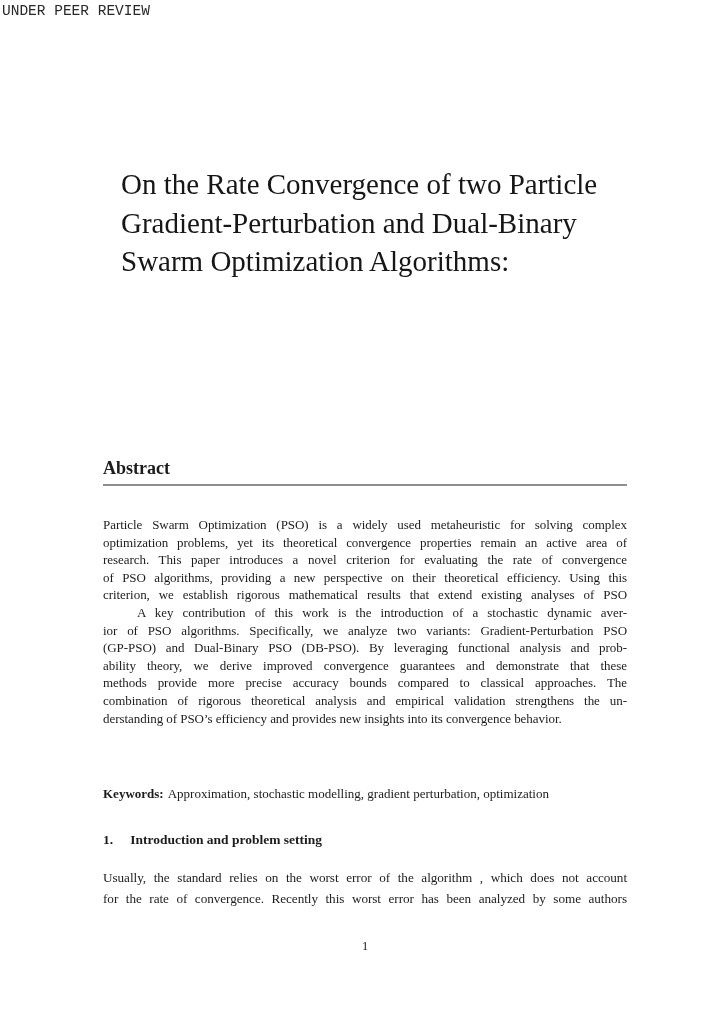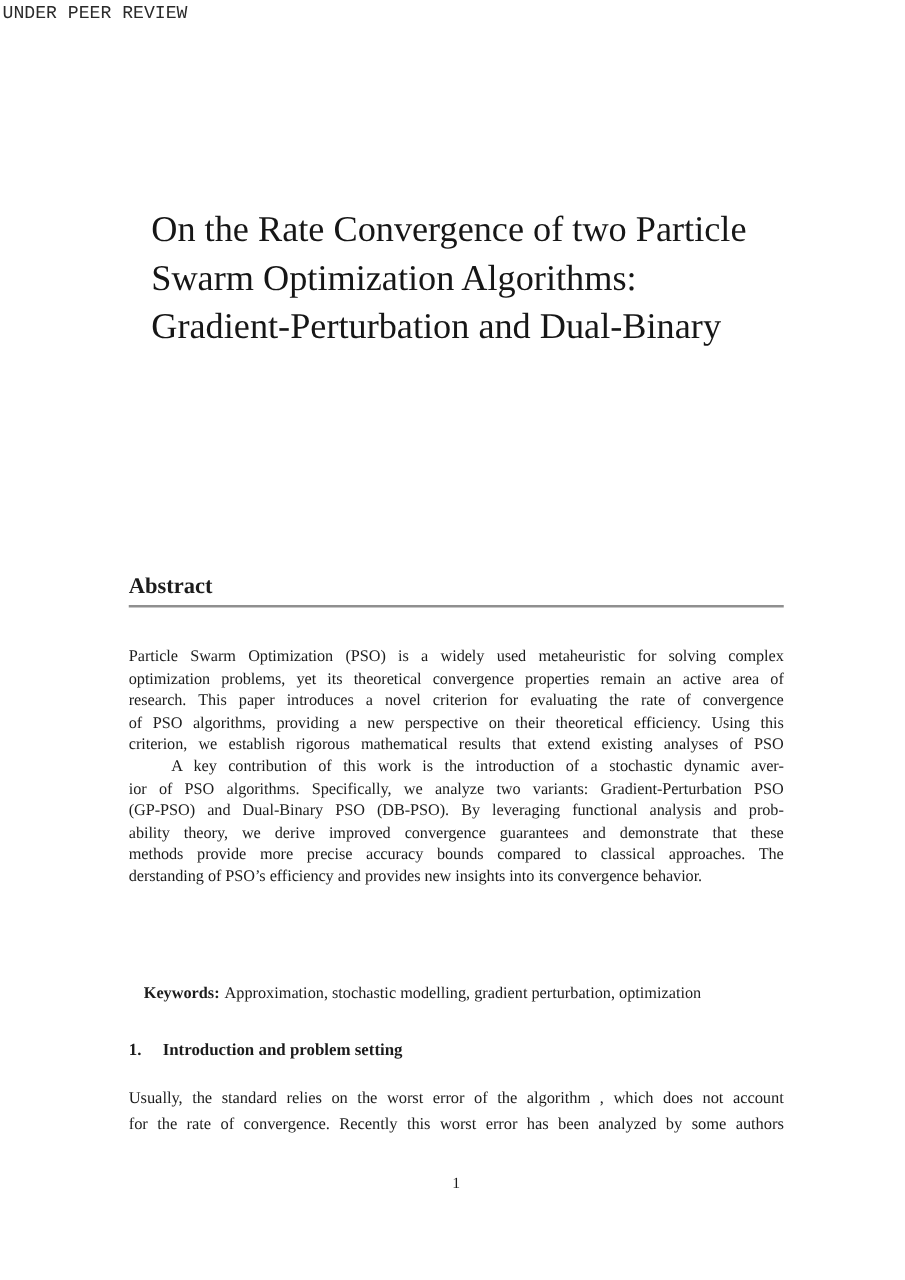--- a/index.html
+++ b/index.html
@@ -77,21 +77,21 @@
     text-align: justify;
     text-align-last: justify;
     letter-spacing: -0.05px;
   }
   .pline.last { text-align-last: left; }
   .pline.indent { text-indent: 34px; }
 
   .keywords {
     position: absolute;
     top: 786px;
-    left: 12px;
+    left: 0;
     width: 524px;
     font-size: 13px;
     white-space: nowrap;
   }
   .keywords .kw-label { font-weight: bold; }
   .keywords .kw-text { margin-left: 4px; }
 
   .section-heading {
     position: absolute;
     top: 832px;
@@ -124,38 +124,39 @@
 <body>
 
 <div class="page">
 
   <div class="watermark">UNDER PEER REVIEW</div>
 
   <div class="content">
 
     <h1 class="title">
       <span class="tline">On the Rate Convergence of two Particle</span>
+      <span class="tline">Gradient-Perturbation and Dual-Binary</span>
       <span class="tline">Swarm Optimization Algorithms:</span>
-      <span class="tline">Gradient-Perturbation and Dual-Binary</span>
     </h1>
 
     <h2 class="abstract-heading">Abstract</h2>
     <div class="abstract-rule"></div>
 
     <div class="abstract-body">
       <div class="pline">Particle Swarm Optimization (PSO) is a widely used metaheuristic for solving complex</div>
       <div class="pline">optimization problems, yet its theoretical convergence properties remain an active area of</div>
       <div class="pline">research. This paper introduces a novel criterion for evaluating the rate of convergence</div>
       <div class="pline">of PSO algorithms, providing a new perspective on their theoretical efficiency. Using this</div>
       <div class="pline">criterion, we establish rigorous mathematical results that extend existing analyses of PSO</div>
       <div class="pline indent">A key contribution of this work is the introduction of a stochastic dynamic aver-</div>
       <div class="pline">ior of PSO algorithms. Specifically, we analyze two variants: Gradient-Perturbation PSO</div>
       <div class="pline">(GP-PSO) and Dual-Binary PSO (DB-PSO). By leveraging functional analysis and prob-</div>
       <div class="pline">ability theory, we derive improved convergence guarantees and demonstrate that these</div>
       <div class="pline">methods provide more precise accuracy bounds compared to classical approaches. The</div>
+      <div class="pline">combination of rigorous theoretical analysis and empirical validation strengthens the un-</div>
       <div class="pline last">derstanding of PSO’s efficiency and provides new insights into its convergence behavior.</div>
     </div>
 
     <div class="keywords">
       <span class="kw-label">Keywords:</span><span class="kw-text">Approximation, stochastic modelling, gradient perturbation, optimization</span>
     </div>
 
     <h3 class="section-heading">
       <span class="sec-num">1.</span><span>Introduction and problem setting</span>
     </h3>

